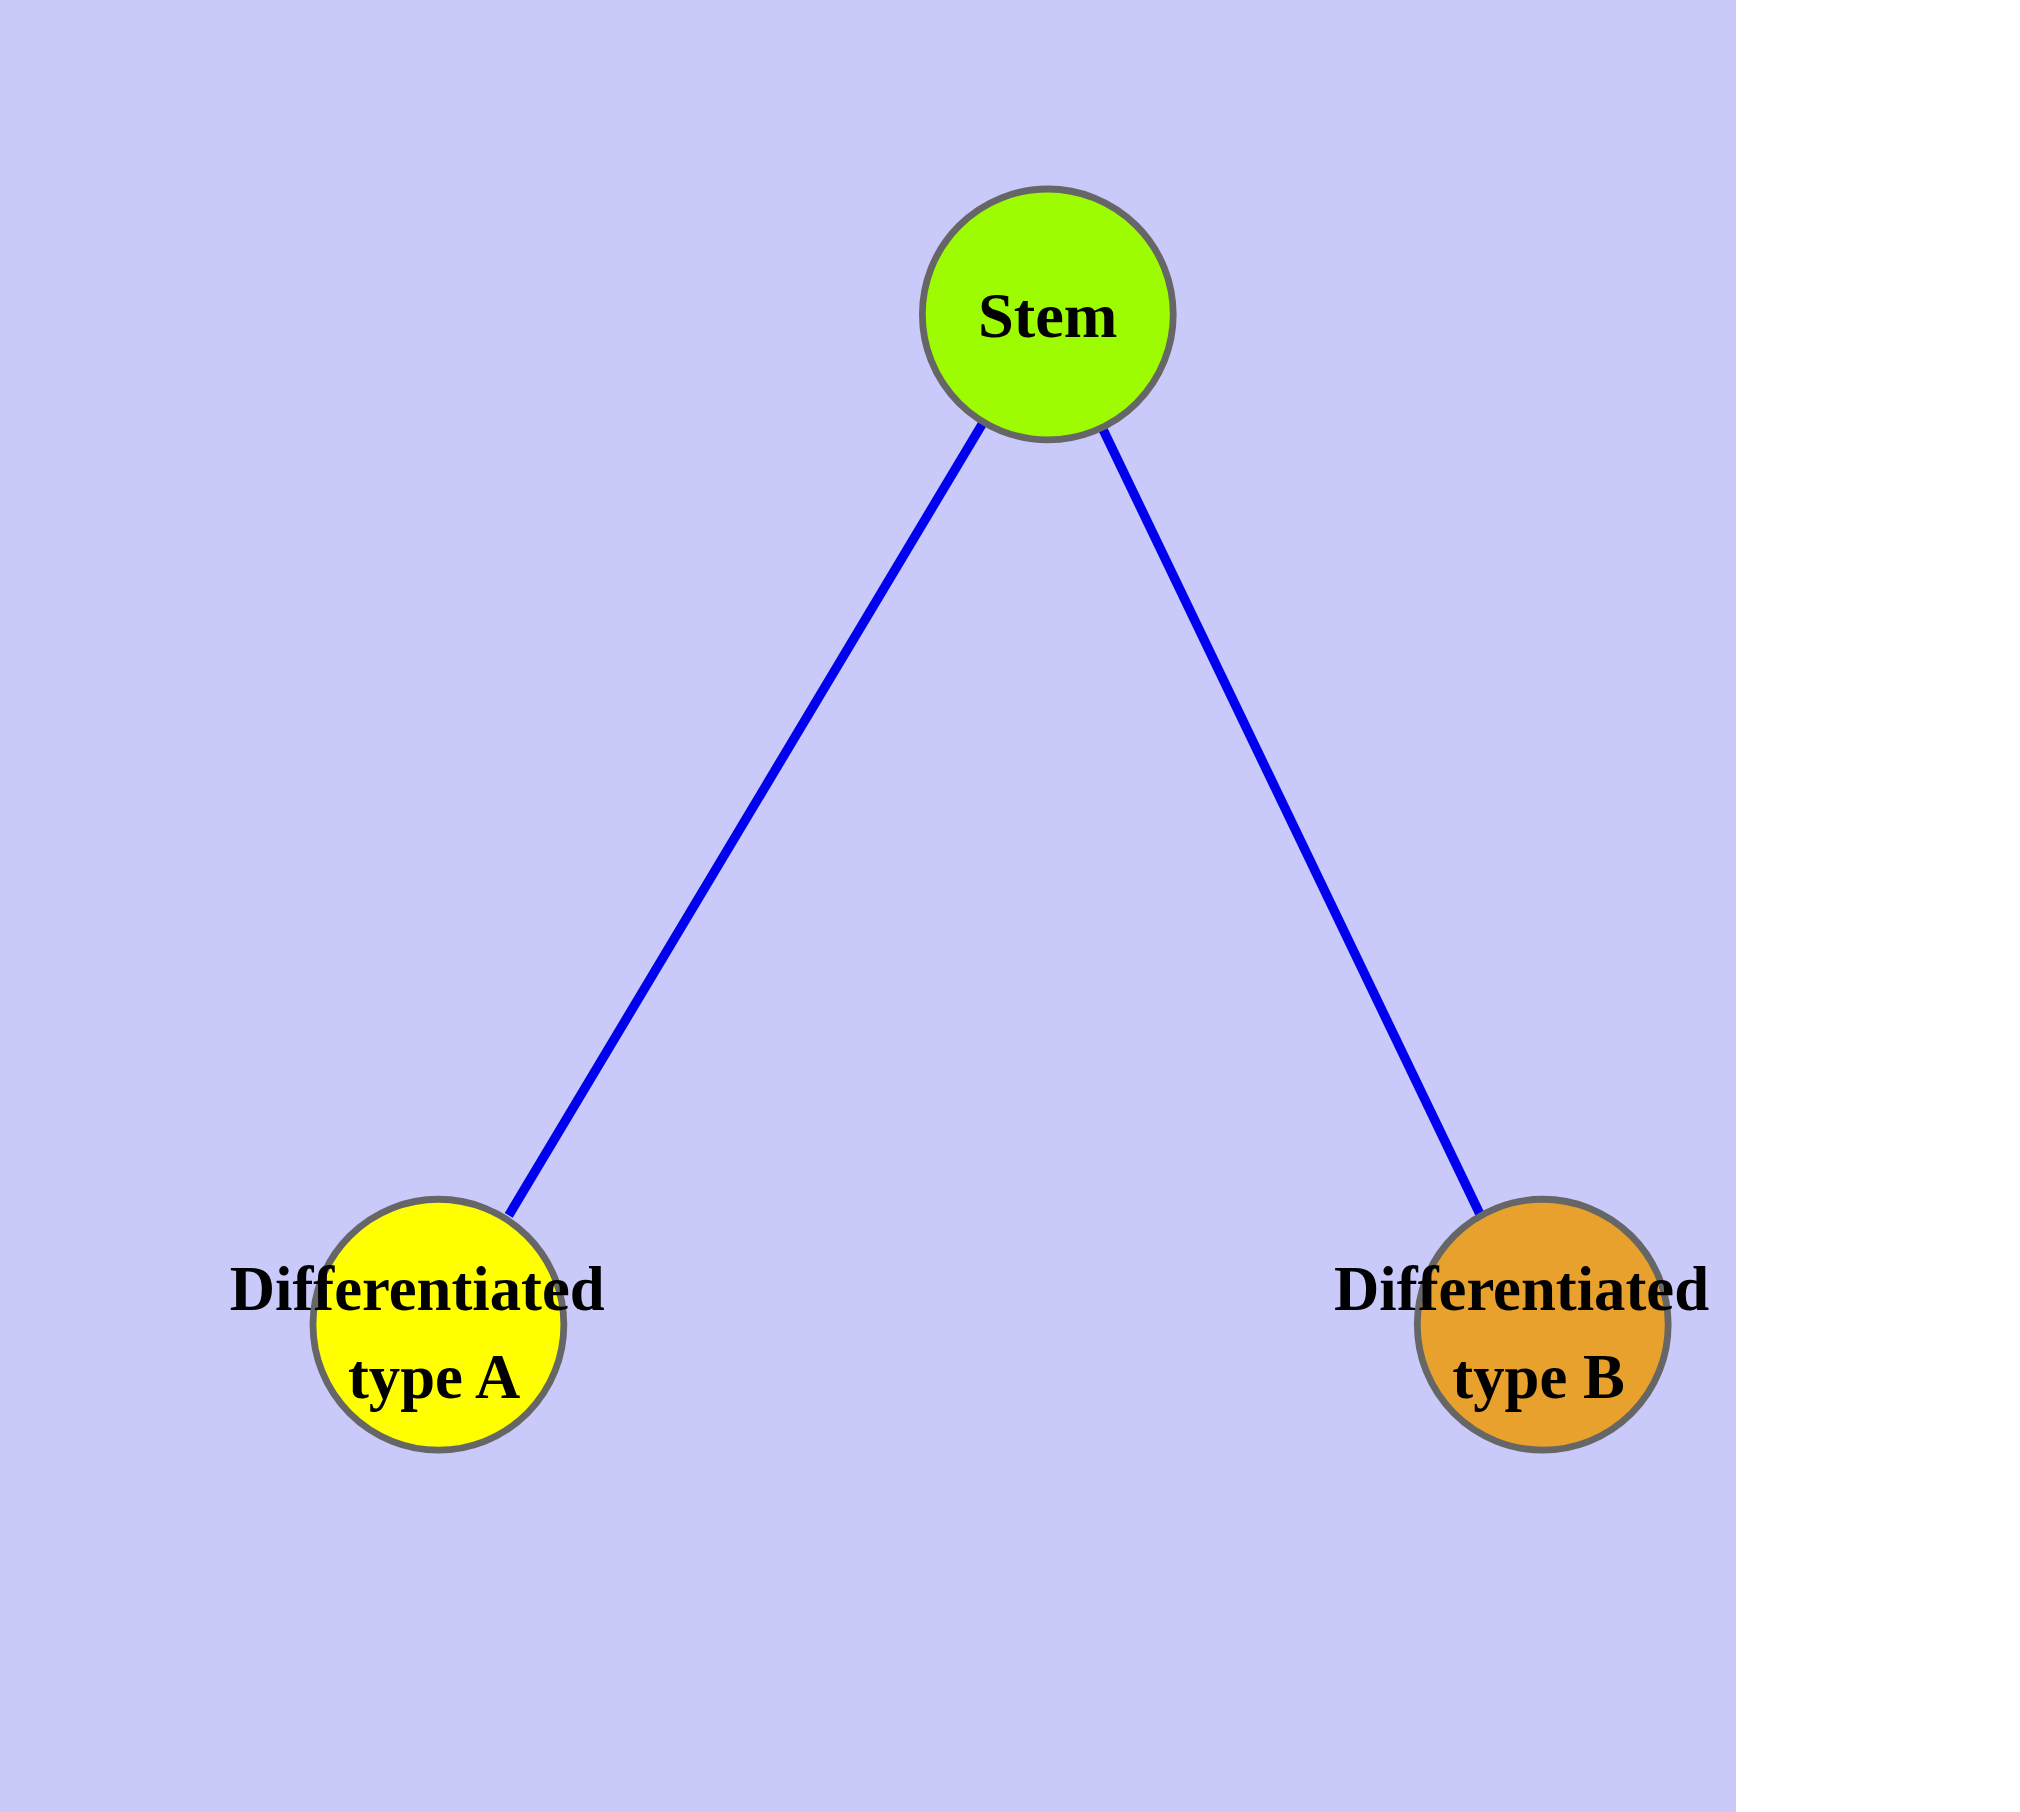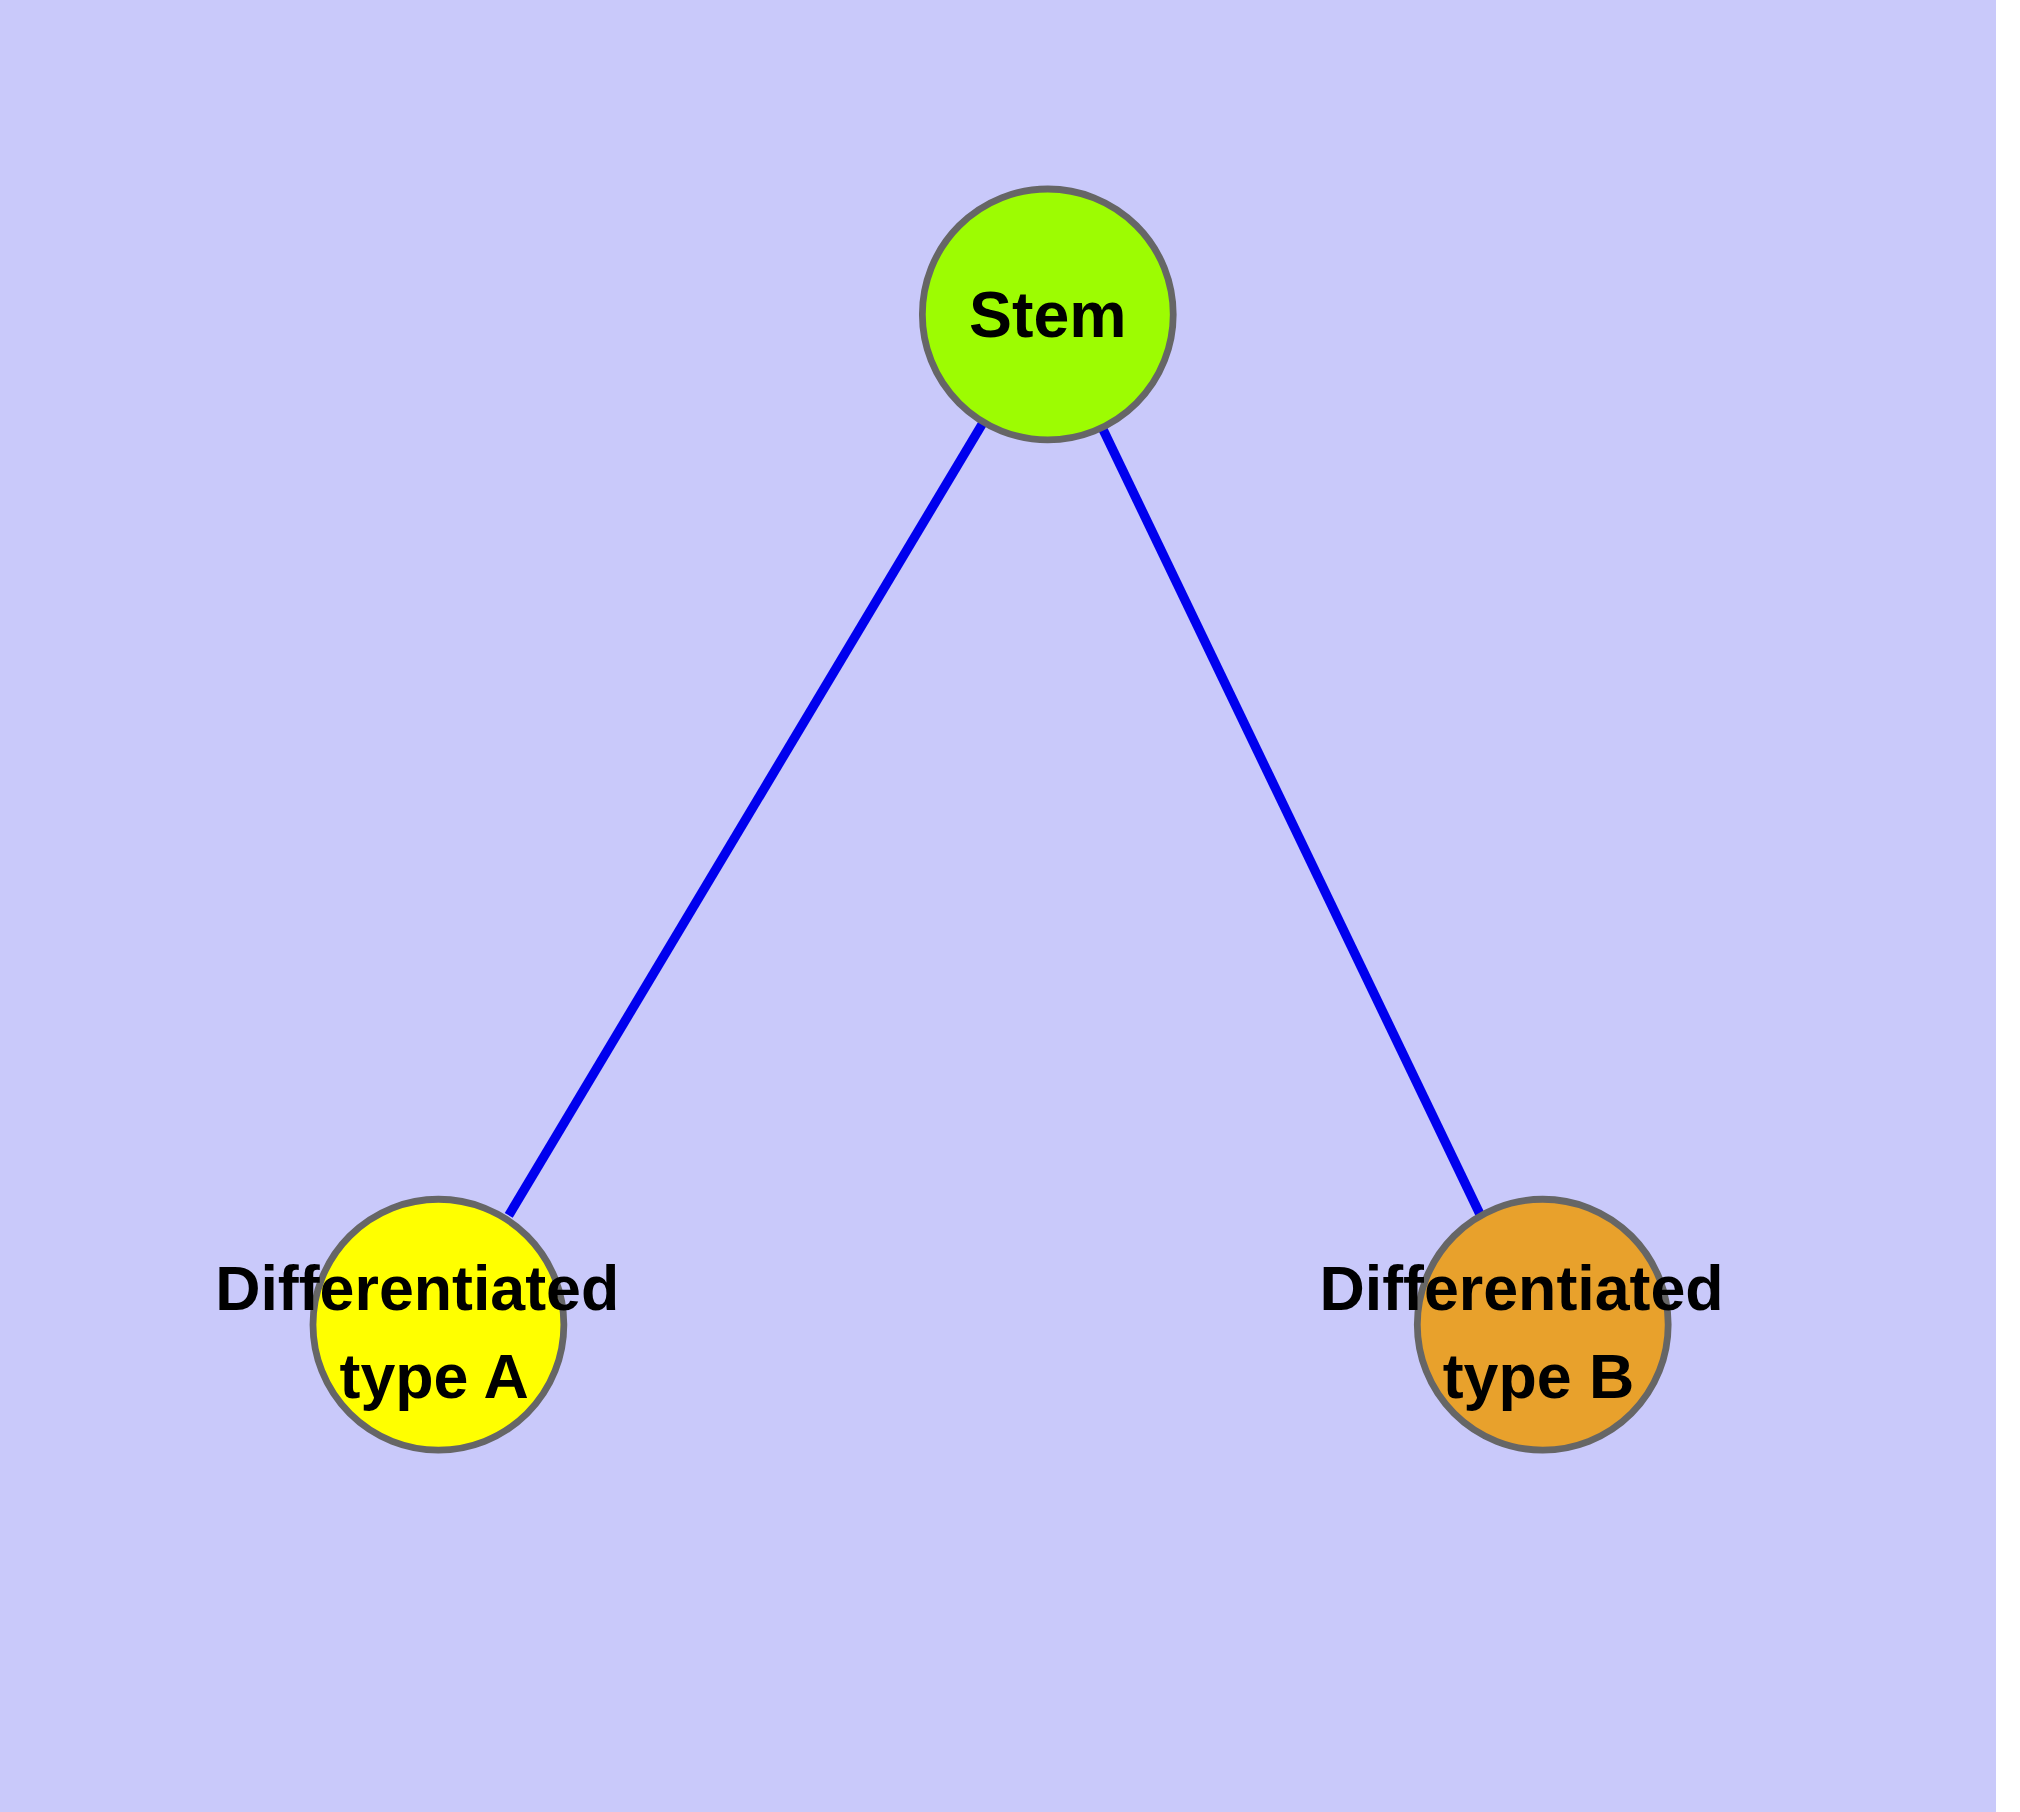--- a/index.html
+++ b/index.html
@@ -2,24 +2,24 @@
 <html style="font-size:13.6px"><head>
 <meta charset="utf-8">
 <style>
   html, body {
     margin: 0;
     padding: 0;
     background: #ffffff;
   }
   #stage {
     position: relative;
-    width: 1996px;
+    width: 1736px;
     height: 1812px;
     overflow: hidden;
-    font-family: Liberation Sans, sans-serif;
+    font-family: Liberation Serif, serif;
     text-align: center;
   }
   #canvas-bg {
     position: absolute;
     left: 0;
     top: 0;
     width: 2021px;
     height: 1812px;
     background: #c9c9fa;
   }

